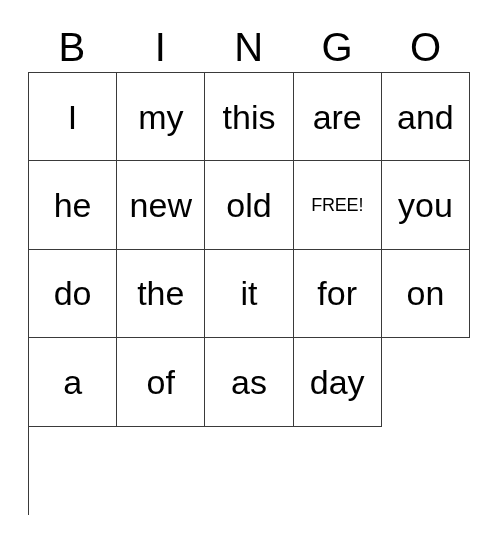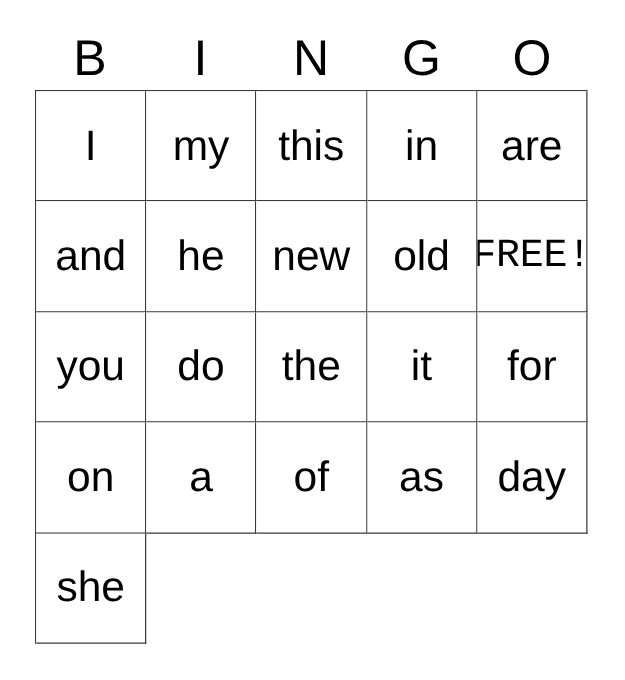--- a/index.html
+++ b/index.html
@@ -70,23 +70,22 @@
     overflow: hidden;
   }
   .cell-text {
     font-size: 34px;
     line-height: 1;
     color: #000000;
     white-space: nowrap;
     text-align: center;
   }
   .cell.free .cell-text {
-    font-size: 32px;
+    font-size: 18px;
     letter-spacing: -0.2px;
-    font-family: Liberation Mono, monospace;
   }
 </style>
 </head>
 <body>
 
 <div id="bingo-card">
 
   <div class="header-row">
     <div class="header-cell">B</div>
     <div class="header-cell">I</div>
@@ -100,23 +99,20 @@
     <div class="cell">
         <span class="cell-text">I</span>
       </div>
     <div class="cell">
         <span class="cell-text">my</span>
       </div>
     <div class="cell">
         <span class="cell-text">this</span>
       </div>
 
-    <div class="cell">
-        <span class="cell-text">in</span>
-      </div>
     <div class="cell">
         <span class="cell-text">are</span>
       </div>
     <div class="cell">
         <span class="cell-text">and</span>
       </div>
     <div class="cell">
         <span class="cell-text">he</span>
       </div>
     <div class="cell">
@@ -154,18 +150,15 @@
       </div>
     <div class="cell">
         <span class="cell-text">of</span>
       </div>
     <div class="cell">
         <span class="cell-text">as</span>
       </div>
     <div class="cell">
         <span class="cell-text">day</span>
       </div>
-    <div class="cell">
-        <span class="cell-text">she</span>
-      </div>
 
   </div>
 </div>
 
 </body></html>

